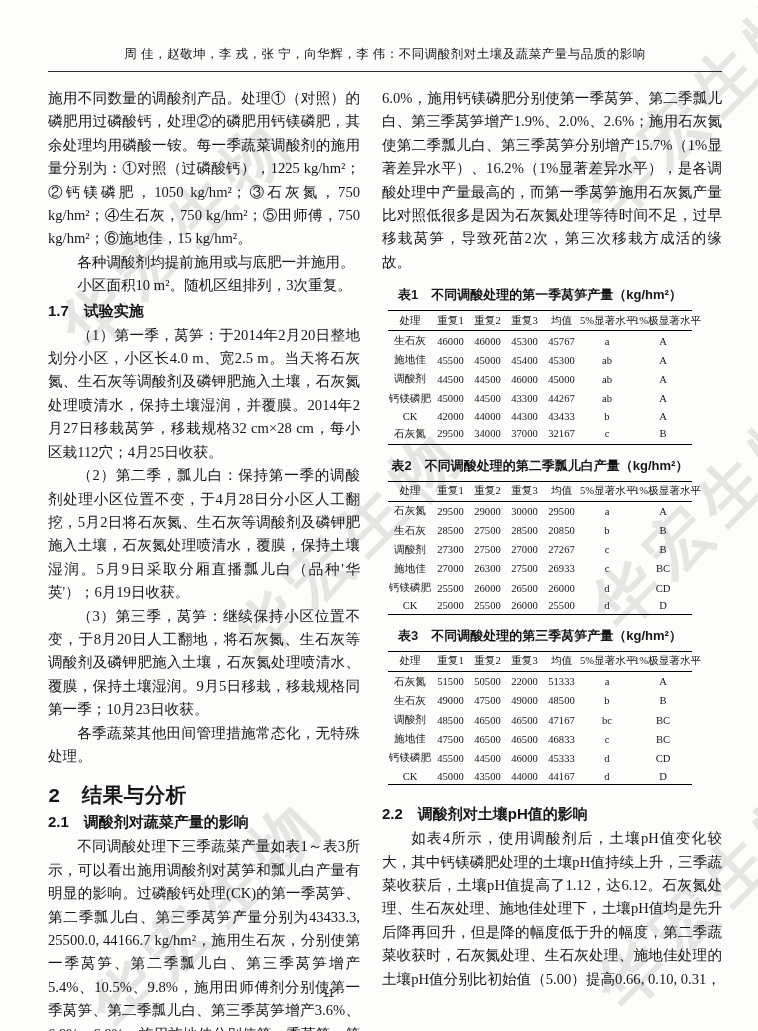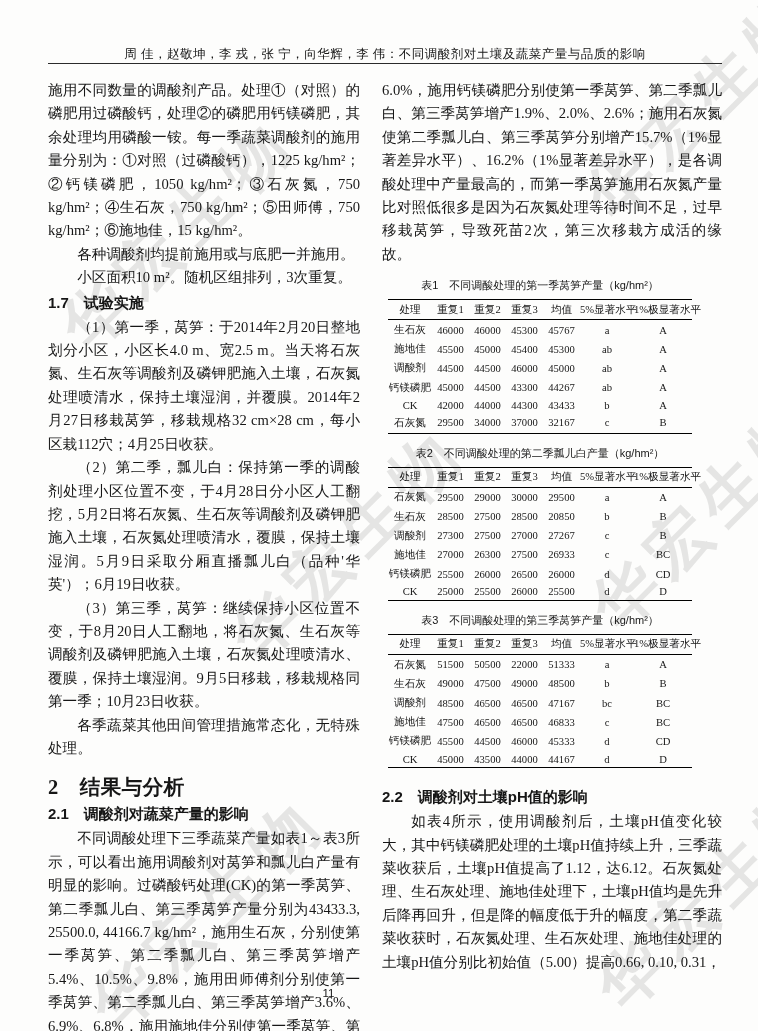--- a/index.html
+++ b/index.html
@@ -22,50 +22,51 @@
     white-space:nowrap;
     z-index:0;
   }
   .page-inner {
     position:absolute; left:48px; top:46px; width:674px; z-index:1;
   }
   .running-head {
     text-align:center;
     font-size:12.5px;
     letter-spacing:0.5px;
+    padding-bottom:8px;
     border-bottom:1.4px solid #2b2b2b;
   }
   .columns { display:flex; margin-top:15px; }
   .col-left  { width:312px; margin-right:22px; }
   .col-right { width:340px; }
   p.body-text {
     margin:0;
     font-size:14.6px;
     line-height:23.4px;
     text-align:justify;
   }
   p.indent { text-indent:2em; }
   .sub-heading {
     font-family:"Liberation Sans","DejaVu Sans",sans-serif;
     font-size:15px;
     font-weight:bold;
     margin:4px 0 3px 0;
   }
   .main-heading {
-    font-family:Liberation Serif, serif;
+    font-family:Liberation Mono, monospace;
     font-size:20.5px;
     font-weight:bold;
     letter-spacing:0.5px;
     margin:13px 0 4px 0;
   }
   .table-block { margin-top:12px; }
   .table-title {
     font-family:"Liberation Sans","DejaVu Sans",sans-serif;
-    font-size:11px;
-    font-weight:normal;
+    font-size:13px;
+    font-weight:bold;
     text-align:center;
     width:304px;
     margin:0 0 6px 6px;
   }
   table.data-table {
     table-layout:fixed;
     width:304px;
     margin-left:6px;
     border-collapse:collapse;
     border-top:1.6px solid #000;

